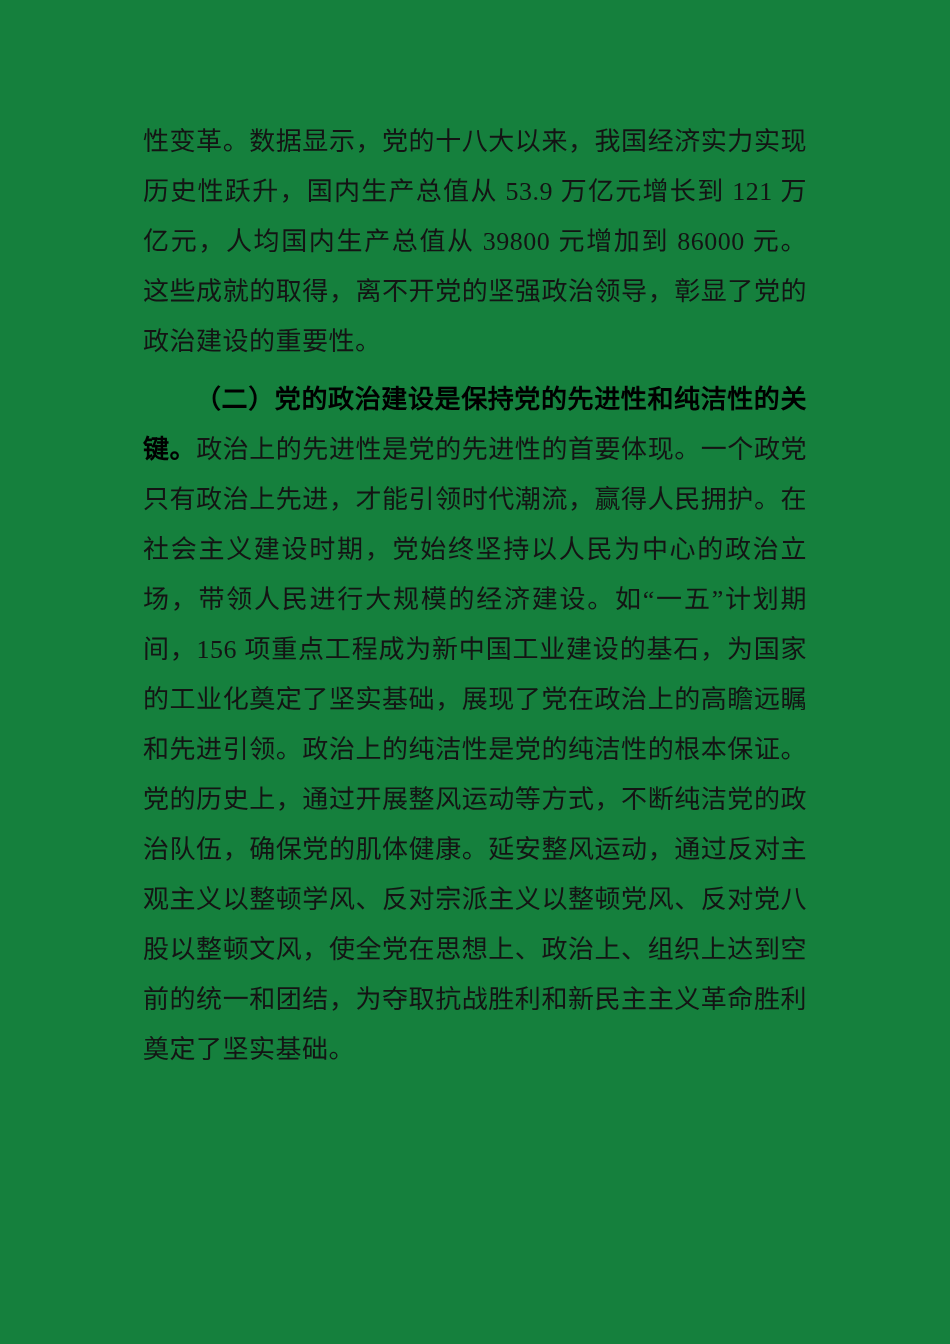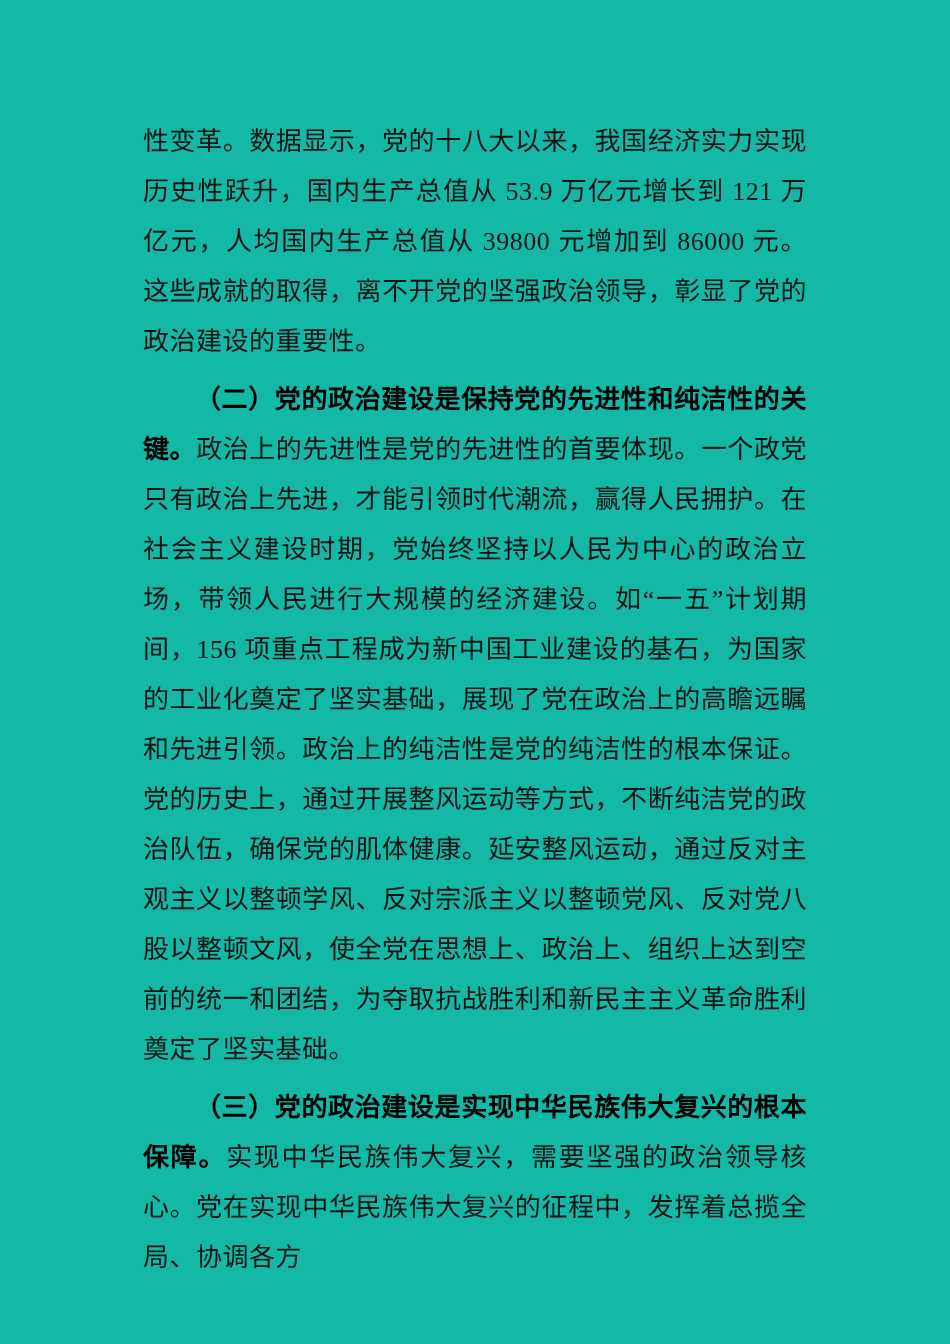--- a/index.html
+++ b/index.html
@@ -5,21 +5,21 @@
   html, body {
     margin: 0;
     padding: 0;
     background: #ffffff;
   }
   .page {
     position: relative;
     width: 950px;
     height: 1344px;
     margin: 0 auto;
-    background: #14b8a6;
+    background: #15803d;
     box-sizing: border-box;
     padding: 117px 143px 0 143px;
     overflow: hidden;
     font-family: "Liberation Serif", "DejaVu Serif", serif;
     color: #141414;
   }
   .page p {
     margin: 0;
     font-size: 26px;
     line-height: 50px;
@@ -46,15 +46,14 @@
 </style>
 </head>
 <body>
 
 <div class="page">
 
   <p class="para-continuation"><span>性变革。数据显示，党的十八大以来，我国经济实力实现历史性跃升，国内生产总值从 53.9 万亿元增长到 121 万亿元，人均国内生产总值从 39800 元增加到 86000 元。这些成就的取得，离不开党的坚强政治领导，彰显了党的政治建设的重要性。</span></p>
 
   <p class="para-section"><b class="section-heading">（二）党的政治建设是保持党的先进性和纯洁性的关键。</b><span class="section-body">政治上的先进性是党的先进性的首要体现。一个政党只有政治上先进，才能引领时代潮流，赢得人民拥护。在社会主义建设时期，党始终坚持以人民为中心的政治立场，带领人民进行大规模的经济建设。如“一五”计划期间，156 项重点工程成为新中国工业建设的基石，为国家的工业化奠定了坚实基础，展现了党在政治上的高瞻远瞩和先进引领。政治上的纯洁性是党的纯洁性的根本保证。党的历史上，通过开展整风运动等方式，不断纯洁党的政治队伍，确保党的肌体健康。延安整风运动，通过反对主观主义以整顿学风、反对宗派主义以整顿党风、反对党八股以整顿文风，使全党在思想上、政治上、组织上达到空前的统一和团结，为夺取抗战胜利和新民主主义革命胜利奠定了坚实基础。</span></p>
 
-  <p class="para-section"><b class="section-heading">（三）党的政治建设是实现中华民族伟大复兴的根本保障。</b><span class="section-body">实现中华民族伟大复兴，需要坚强的政治领导核心。党在实现中华民族伟大复兴的征程中，发挥着总揽全局、协调各方</span></p>
 
 </div>
 
 </body></html>

